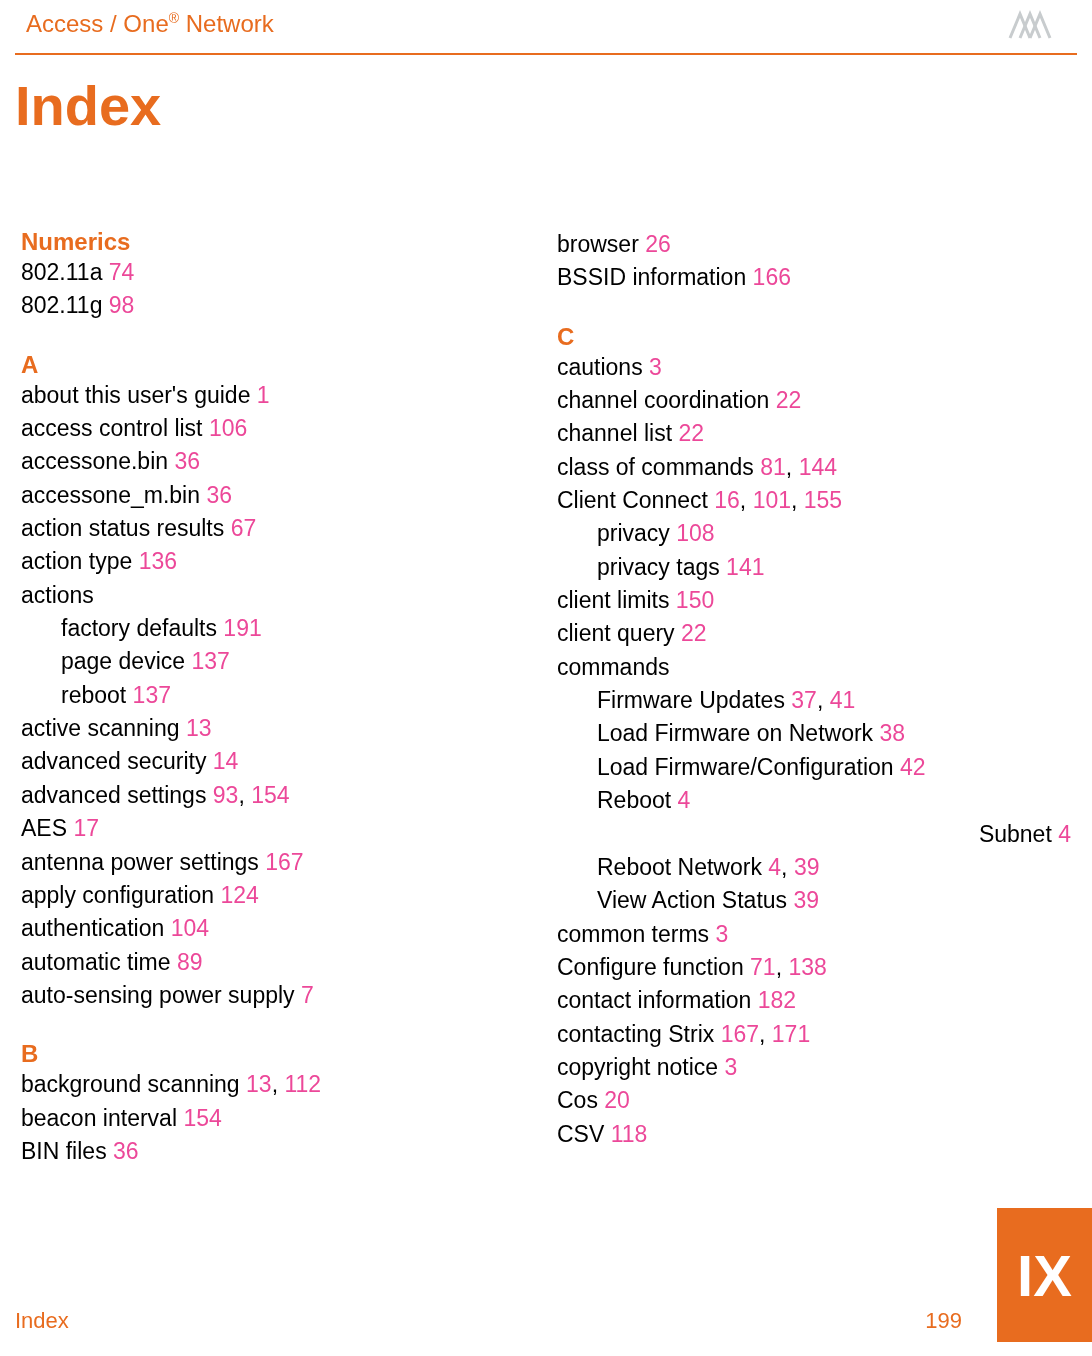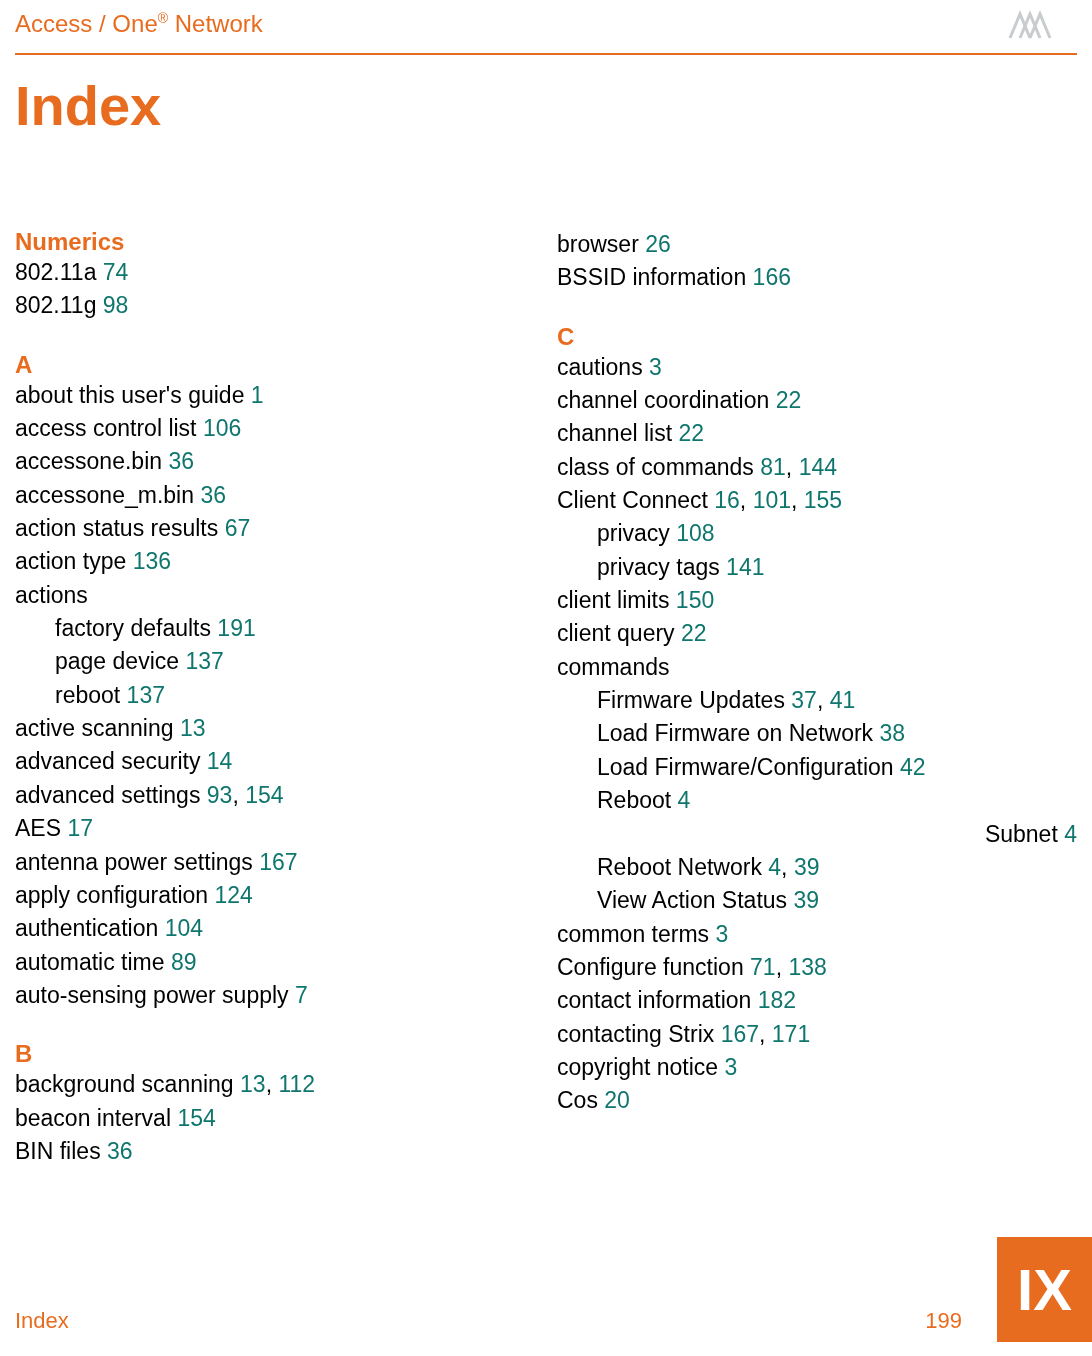--- a/index.html
+++ b/index.html
@@ -5,21 +5,21 @@
   * { margin: 0; padding: 0; box-sizing: border-box; }
   body {
     font-family: "Optima", "Segoe UI", sans-serif;
     background: #fff;
     width: 1092px;
     height: 1356px;
     position: relative;
     color: #000;
   }
   .header {
-    padding: 10px 40px 0 15px;
+    padding: 10px 40px 0 26px;
     display: flex;
     justify-content: space-between;
     align-items: flex-start;
   }
   .header-title {
     color: #e86c1f;
     font-size: 24px;
   }
   .header-title sup { font-size: 14px; }
   .header-logo {
@@ -33,62 +33,62 @@
   }
   .main-title {
     color: #e86c1f;
     font-size: 56px;
     font-weight: bold;
     margin: 18px 0 0 15px;
   }
   .columns {
     display: flex;
     margin-top: 90px;
-    padding: 0 15px;
+    padding: 0 21px;
     gap: 22px;
   }
   .col { flex: 1; }
   .section-head {
     color: #e86c1f;
     font-size: 24px;
     font-weight: bold;
     margin-top: 0;
   }
   .section-head.letter {
     margin-top: 28px;
   }
   .entry {
     font-size: 23px;
     line-height: 1.45;
     color: #000;
   }
   .sub1 { margin-left: 40px; }
   .sub2 { margin-left: 80px; text-align: right; }
   .pg {
-    color: #0f766e;
+    color: #ec4899;
   }
   .comma { color: #000; }
   .footer {
     position: absolute;
     bottom: 22px;
     left: 15px;
     right: 0;
     display: flex;
     justify-content: space-between;
     align-items: center;
     color: #e86c1f;
     font-size: 22px;
     padding-right: 130px;
   }
   .tab {
     position: absolute;
     right: 0;
     bottom: 14px;
     width: 95px;
-    height: 105px;
+    height: 134px;
     background: #e86c1f;
     color: #fff;
     font-size: 58px;
     font-weight: bold;
     display: flex;
     align-items: center;
     justify-content: center;
   }
 </style>
 </head>
@@ -169,20 +169,21 @@
     <div class="entry sub2"><span>Subnet </span><span class="pg">4</span></div>
     <div class="entry sub1"><span>Reboot Network </span><span class="pg">4</span><span class="comma">, </span><span class="pg">39</span></div>
     <div class="entry sub1"><span>View Action Status </span><span class="pg">39</span></div>
 
     <div class="entry"><span>common terms </span><span class="pg">3</span></div>
     <div class="entry"><span>Configure function </span><span class="pg">71</span><span class="comma">, </span><span class="pg">138</span></div>
     <div class="entry"><span>contact information </span><span class="pg">182</span></div>
     <div class="entry"><span>contacting Strix </span><span class="pg">167</span><span class="comma">, </span><span class="pg">171</span></div>
     <div class="entry"><span>copyright notice </span><span class="pg">3</span></div>
     <div class="entry"><span>Cos </span><span class="pg">20</span></div>
+    <div class="entry"><span>CSV </span><span class="pg">118</span></div>
   </div>
 </div>
 
 <div class="footer">
   <span>Index</span>
   <span>199</span>
 </div>
 
 <div class="tab">
   <span>IX</span>

